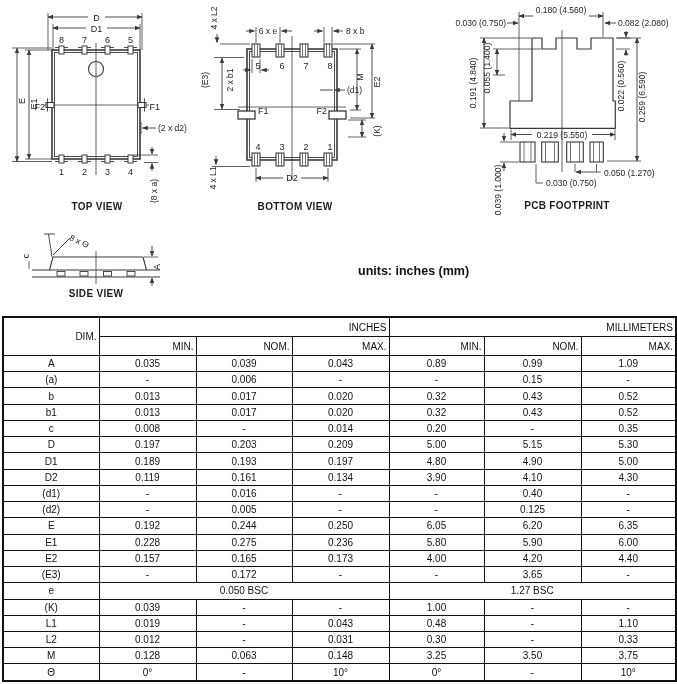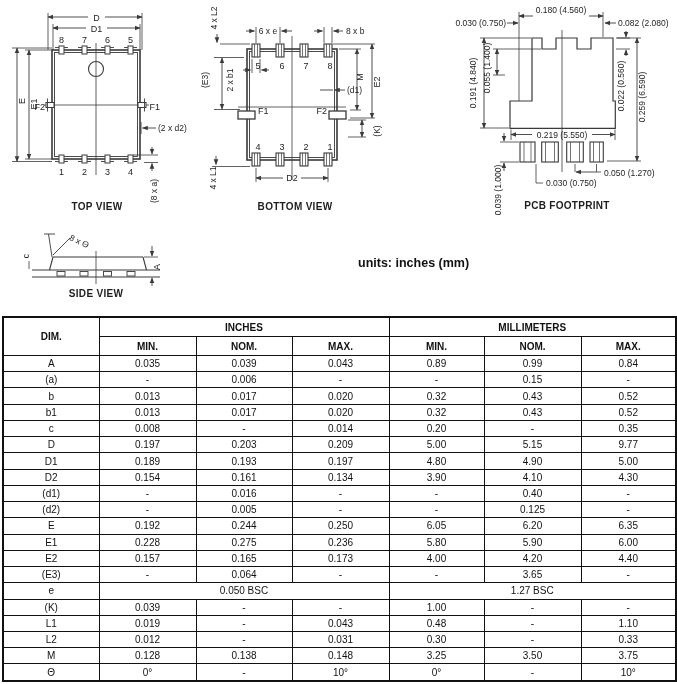--- a/index.html
+++ b/index.html
@@ -3,26 +3,26 @@
 <meta charset="utf-8">
 <style>
   html,body{margin:0;padding:0;background:#fff;}
   #page{position:relative;width:677px;height:684px;background:#fff;overflow:hidden;
         font-family:"Liberation Sans",sans-serif;color:#222;}
   svg{position:absolute;overflow:visible;}
   svg text{fill:#1d1d1d;}
   .lbl{font:8.5px "Liberation Sans",sans-serif;}
   .num{font:9px "Liberation Sans",sans-serif;}
   .ttl{font:bold 10px "Liberation Sans",sans-serif;letter-spacing:.3px;}
-  #units{position:absolute;left:358px;top:256px;font:bold 12.5px "Liberation Sans",sans-serif;color:#111;text-align:center;}
+  #units{position:absolute;left:358px;top:264px;font:bold 12.5px "Liberation Sans",sans-serif;color:#111;text-align:center;}
   #dimtable{position:absolute;left:2px;top:316px;width:673px;height:366px;
             border-collapse:collapse;table-layout:fixed;border:2px solid #111;}
   #dimtable th,#dimtable td{border:1px solid #111;text-align:center;vertical-align:middle;
             font:10px "Liberation Sans",sans-serif;padding:0 2px;color:#111;}
-  #dimtable th{font-weight:bold;height:18px;}
+  #dimtable th{font-weight:normal;height:18px;text-align:right;}
 </style>
 </head>
 <body>
 
 <div id="page">
 
   <svg style="left:0;top:0" width="205" height="218" viewBox="0 0 205 218">
     <defs>
       <marker id="arw" viewBox="0 0 10 10" refX="9" refY="5" markerWidth="6.5" markerHeight="6.5" orient="auto-start-reverse">
         <path d="M0,1 L10,5 L0,9 z" fill="#3a3a3a"></path>
@@ -264,21 +264,21 @@
       </tr>
     </thead>
     <tbody>
         <tr>
           <td>A</td>
           <td>0.035</td>
           <td>0.039</td>
           <td>0.043</td>
           <td>0.89</td>
           <td>0.99</td>
-          <td>0.84</td>
+          <td>1.09</td>
         </tr>
         <tr>
           <td>(a)</td>
           <td>-</td>
           <td>0.006</td>
           <td>-</td>
           <td>-</td>
           <td>0.15</td>
           <td>-</td>
         </tr>
@@ -309,34 +309,34 @@
           <td>-</td>
           <td>0.35</td>
         </tr>
         <tr>
           <td>D</td>
           <td>0.197</td>
           <td>0.203</td>
           <td>0.209</td>
           <td>5.00</td>
           <td>5.15</td>
-          <td>9.77</td>
+          <td>5.30</td>
         </tr>
         <tr>
           <td>D1</td>
           <td>0.189</td>
           <td>0.193</td>
           <td>0.197</td>
           <td>4.80</td>
           <td>4.90</td>
           <td>5.00</td>
         </tr>
         <tr>
           <td>D2</td>
-          <td>0.154</td>
+          <td>0.119</td>
           <td>0.161</td>
           <td>0.134</td>
           <td>3.90</td>
           <td>4.10</td>
           <td>4.30</td>
         </tr>
         <tr>
           <td>(d1)</td>
           <td>-</td>
           <td>0.016</td>
@@ -377,21 +377,21 @@
           <td>0.157</td>
           <td>0.165</td>
           <td>0.173</td>
           <td>4.00</td>
           <td>4.20</td>
           <td>4.40</td>
         </tr>
         <tr>
           <td>(E3)</td>
           <td>-</td>
-          <td>0.064</td>
+          <td>0.172</td>
           <td>-</td>
           <td>-</td>
           <td>3.65</td>
           <td>-</td>
         </tr>
         <tr>
           <td>e</td>
           <td colspan="3">0.050 BSC</td>
           <td colspan="3">1.27 BSC</td>
         </tr>
@@ -418,21 +418,21 @@
           <td>0.012</td>
           <td>-</td>
           <td>0.031</td>
           <td>0.30</td>
           <td>-</td>
           <td>0.33</td>
         </tr>
         <tr>
           <td>M</td>
           <td>0.128</td>
-          <td>0.138</td>
+          <td>0.063</td>
           <td>0.148</td>
           <td>3.25</td>
           <td>3.50</td>
           <td>3.75</td>
         </tr>
         <tr>
           <td>Θ</td>
           <td>0°</td>
           <td>-</td>
           <td>10°</td>

